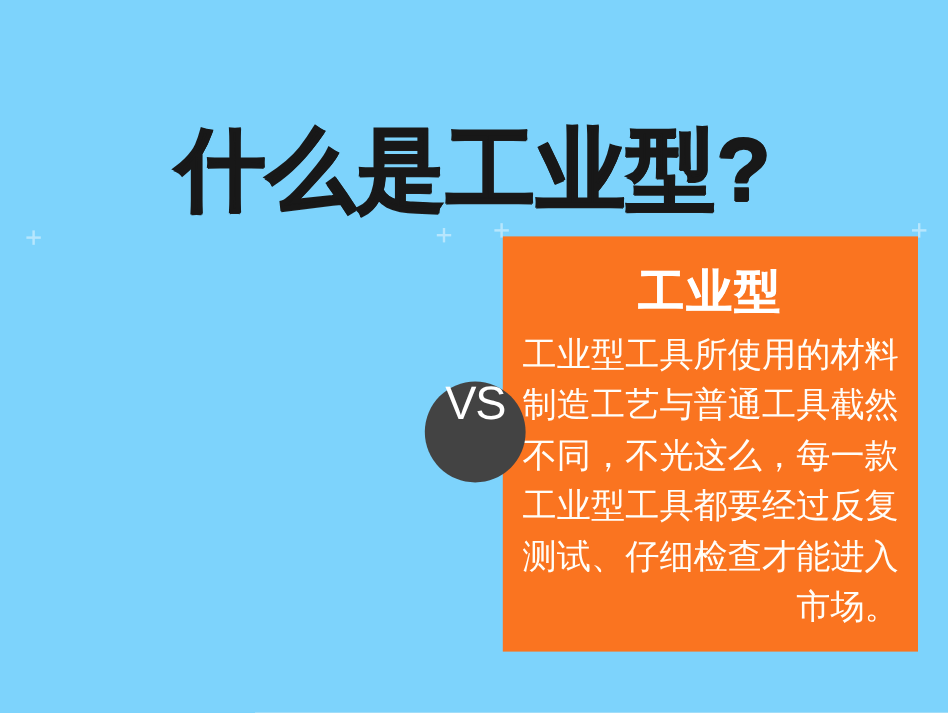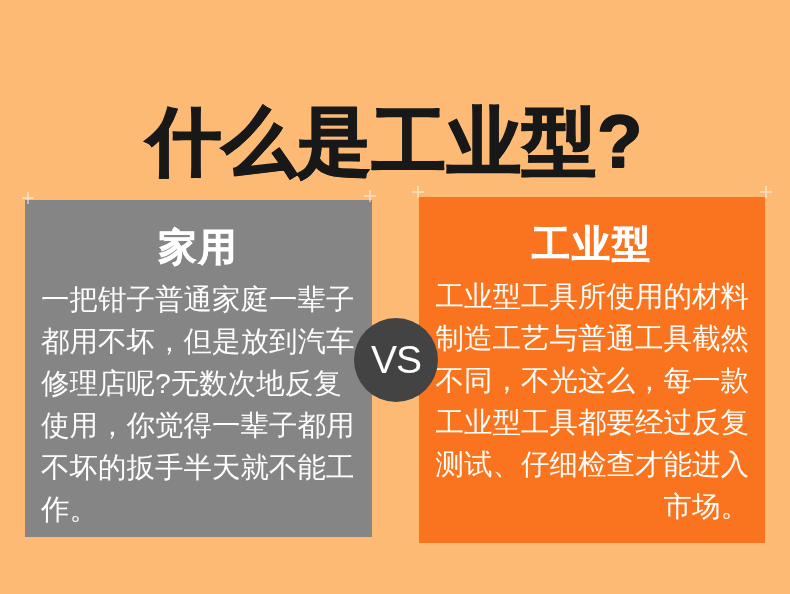--- a/index.html
+++ b/index.html
@@ -11,21 +11,21 @@
     height: 594px;
     background: #f2f2f2;
     font-family: "Liberation Sans", "DejaVu Sans", sans-serif;
     overflow: hidden;
     position: relative;
   }
   #stage {
     position: relative;
     width: 790px;
     height: 594px;
-    background: #fdba74;
+    background: #7dd3fc;
   }
 
   
   .headline {
     position: absolute;
     left: 0;
     top: 48px;
     width: 790px;
     text-align: center;
     font-size: 74px;
@@ -88,21 +88,20 @@
   .vs-badge {
     position: absolute;
     left: 354px;
     top: 318px;
     width: 84px;
     height: 84px;
     border-radius: 50%;
     background: #434343;
     z-index: 5;
     display: flex;
-    align-items: center;
     justify-content: center;
   }
   .vs-badge span {
     color: #ffffff;
     font-size: 39px;
     line-height: 39px;
     font-weight: 400;
     letter-spacing: -1px;
     font-family: "Liberation Sans", "DejaVu Sans", sans-serif;
     transform: translateY(-1px);
@@ -134,24 +133,20 @@
   .speck-c { left: 412px; top: 186px; }
   .speck-d { left: 760px; top: 186px; }
 </style>
 </head>
 <body>
 
 <div id="stage">
 
   <h1 class="headline">什么是工业型?</h1>
 
-  <section class="panel panel-home">
-    <div class="panel-title">家用</div>
-    <div class="panel-body">一把钳子普通家庭一辈子都用不坏，但是放到汽车修理店呢?无数次地反复使用，你觉得一辈子都用不坏的扳手半天就不能工作。</div>
-  </section>
 
   <section class="panel panel-industrial">
     <div class="panel-title">工业型</div>
     <div class="panel-body">工业型工具所使用的材料制造工艺与普通工具截然不同，不光这么，每一款工业型工具都要经过反复测试、仔细检查才能进入市场。</div>
   </section>
 
   <div class="vs-badge">
     <span>VS</span>
   </div>
 

